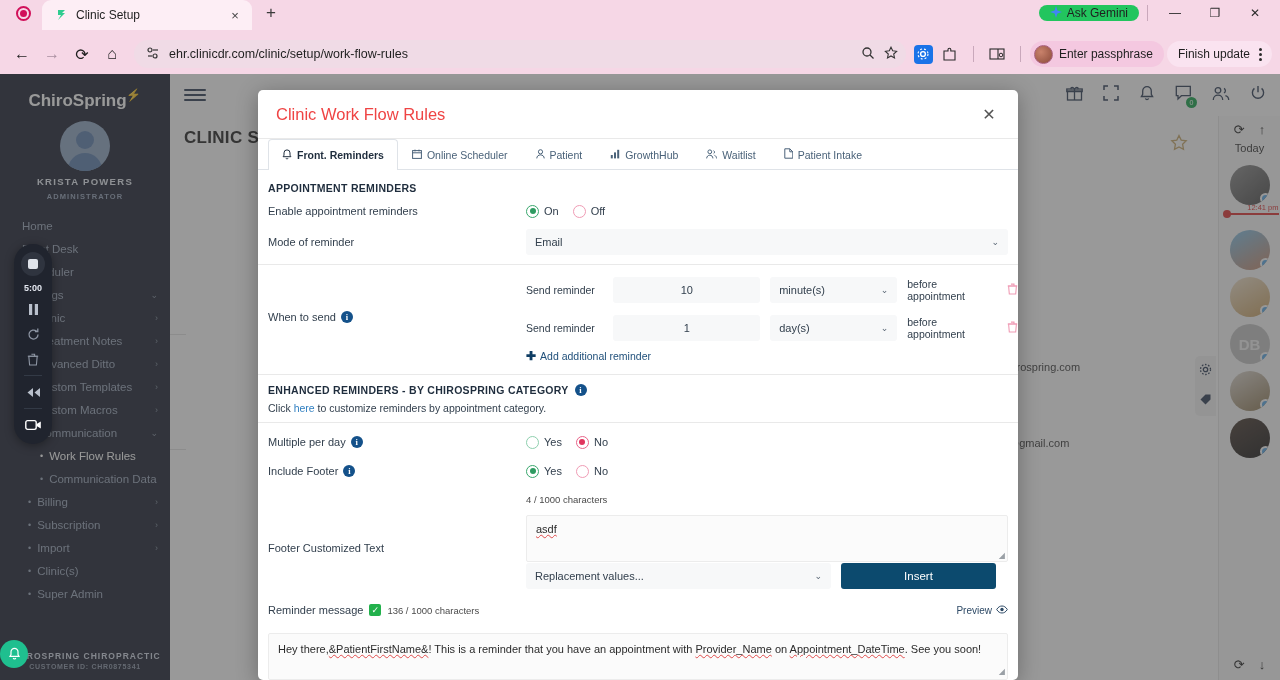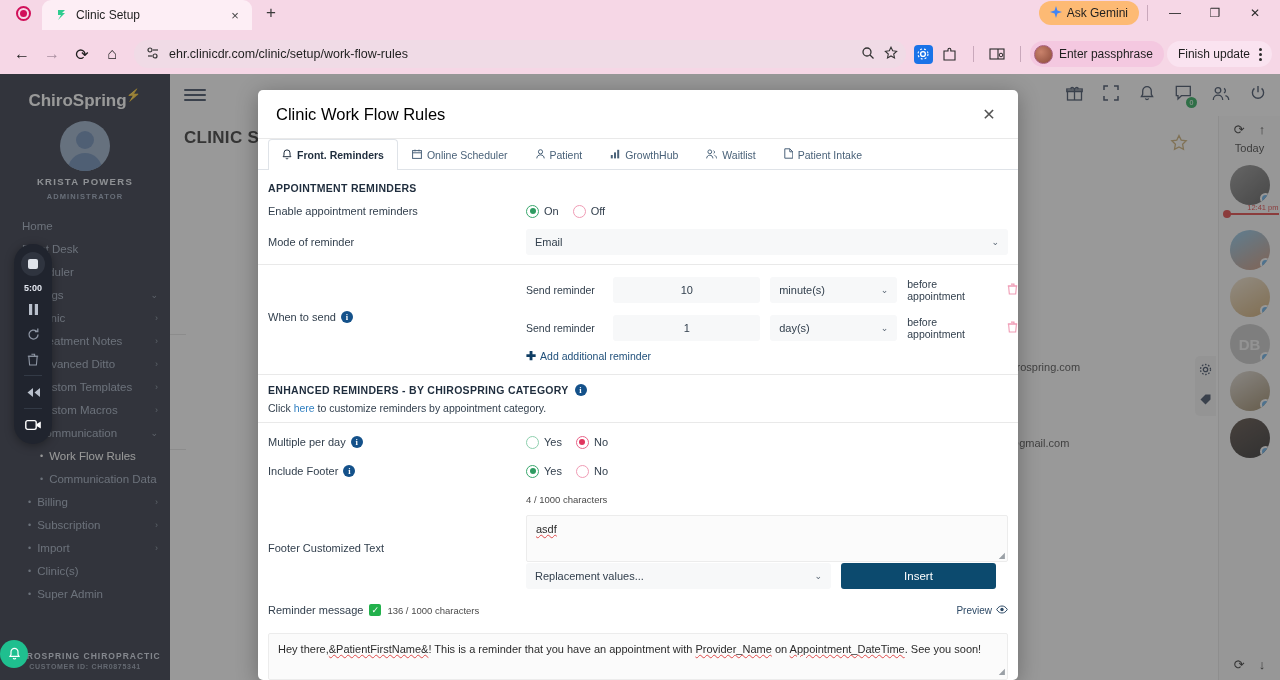--- a/index.html
+++ b/index.html
@@ -37,21 +37,21 @@
   .newtab {
     width: 26px; height: 26px; margin-left: 6px; margin-bottom: 3px;
     display: flex; align-items: center; justify-content: center;
     font-size: 17px; color: #3b3b3b;
   }
   .tabstrip-right {
     margin-left: auto; display: flex; align-items: center; gap: 2px;
     padding-bottom: 5px; padding-right: 6px;
   }
   .ask-gemini {
-    background: #fdba74; border-radius: 13px; height: 24px;
+    background: #22c55e; border-radius: 13px; height: 16px;
     display: flex; align-items: center; gap: 5px; padding: 0 11px;
     font-size: 12px; color: #1f1f1f;
   }
   .chrome-divider { width: 1px; height: 16px; background: #c9a8bb; margin: 0 6px; }
   .winbtn { width: 38px; height: 26px; display: flex; align-items: center; justify-content: center;
     font-size: 12px; color: #2b2b2b; }
 
   .toolbar {
     height: 40px; background: #f6d7e6; display: flex; align-items: center;
     padding: 0 8px; gap: 2px;
@@ -166,21 +166,21 @@
 
   .backdrop { position: absolute; inset: 0; background: rgba(70,70,70,.55); z-index: 10; }
 
   
   .modal {
     position: absolute; left: 258px; top: 16px; width: 760px; height: 590px;
     background: #fff; border-radius: 5px; z-index: 20;
     box-shadow: 0 4px 22px rgba(0,0,0,.3); display: flex; flex-direction: column; overflow: hidden;
   }
   .modal-head { height: 49px; display: flex; align-items: center; padding: 0 18px; border-bottom: 1px solid #e9e9e9; }
-  .modal-title { font-size: 16.5px; color: #000000; text-align: right; }
+  .modal-title { font-size: 16.5px; color: #ef4444; text-align: right; }
   .modal-close { margin-left: auto; font-size: 16px; color: #555; width: 22px; height: 22px;
     display: flex; align-items: center; justify-content: center; }
   .tabs { display: flex; align-items: stretch; border-bottom: 1px solid #dfe3e8; padding: 0 10px; height: 31px; }
   .mtab {
     display: flex; align-items: center; gap: 5px; padding: 0 13px;
     font-size: 10.5px; color: #4a6279; border: 1px solid transparent; border-bottom: none;
     position: relative; top: 0;
   }
   .mtab.active { color: #1f2d3d; background: #fff; border-color: #dfe3e8; border-radius: 4px 4px 0 0;
     font-weight: bold; margin-bottom: -1px; }

